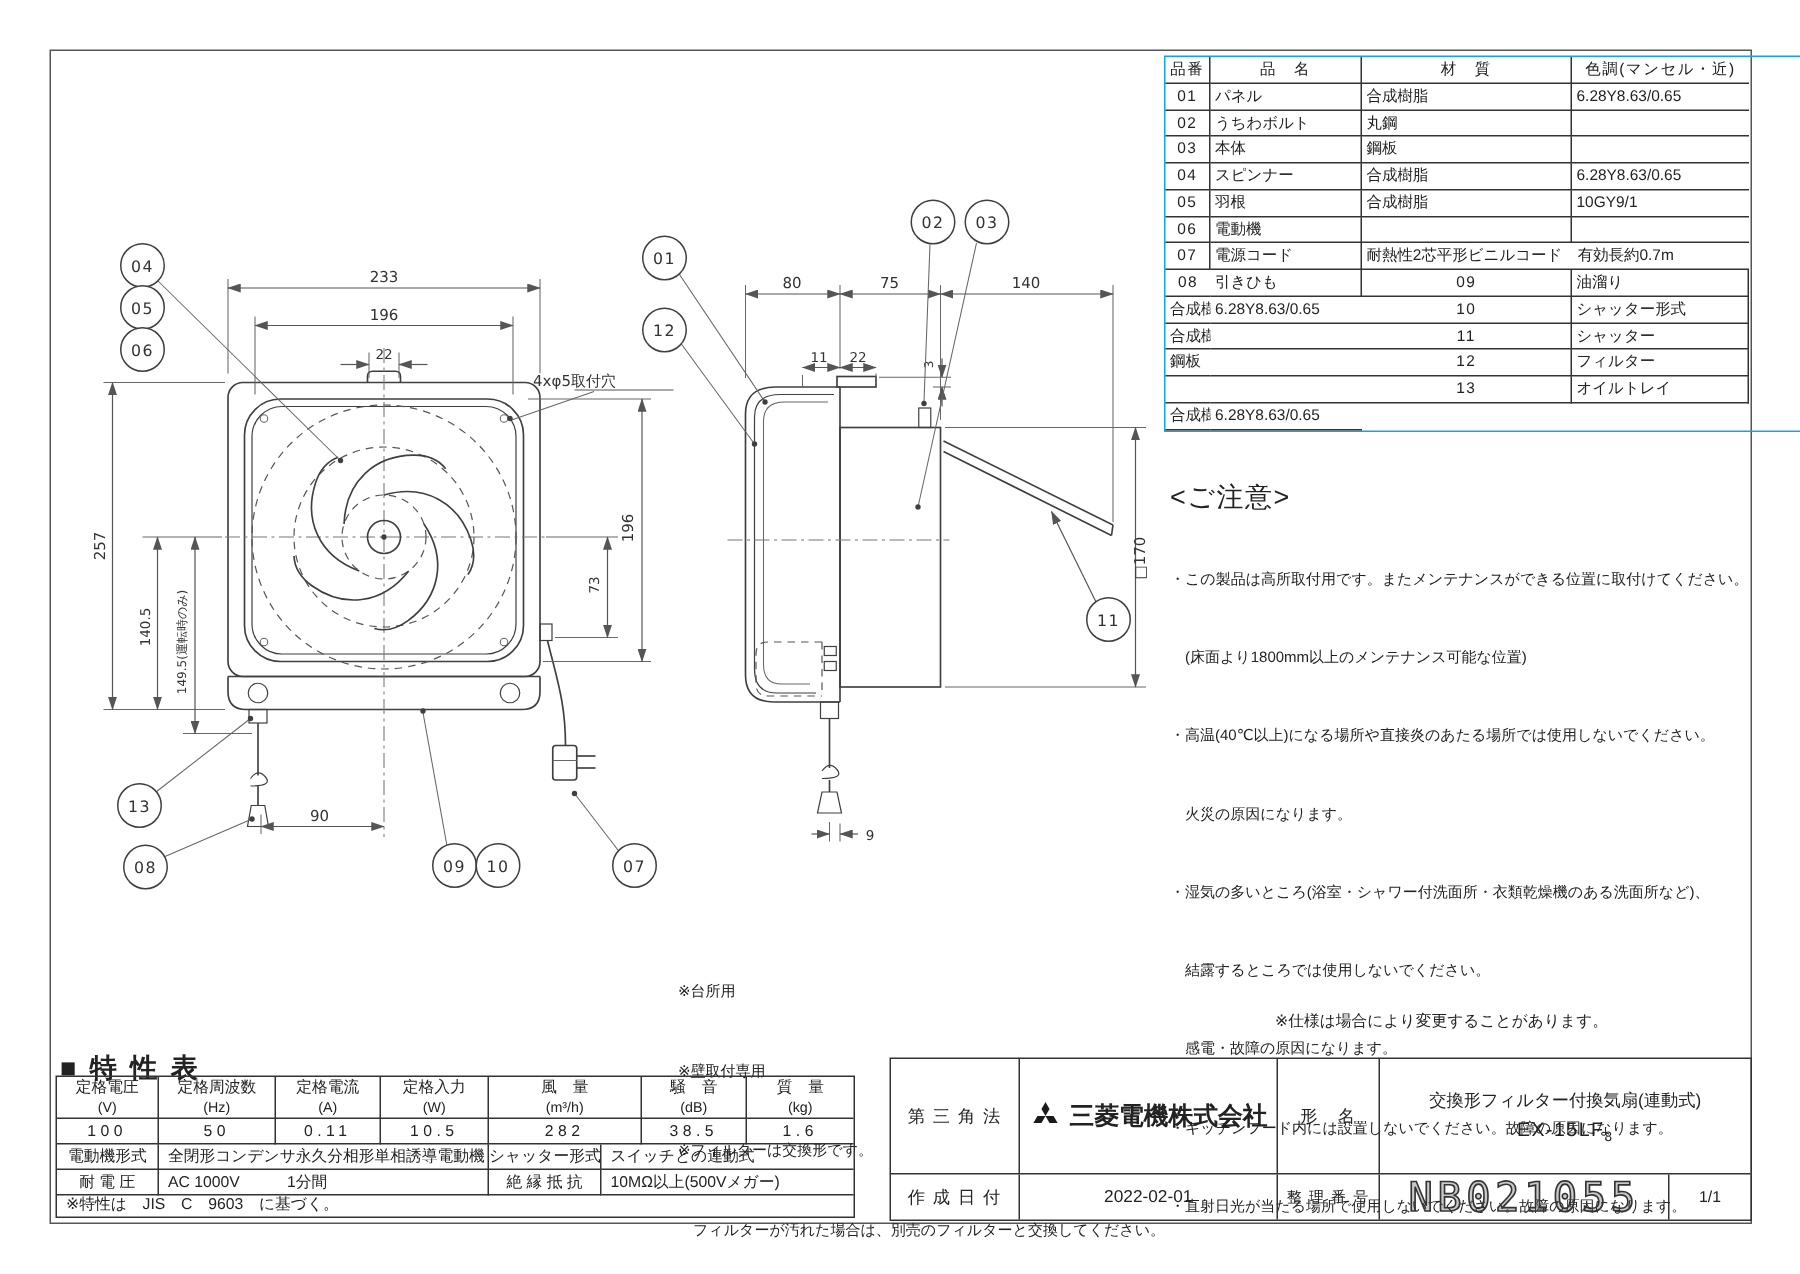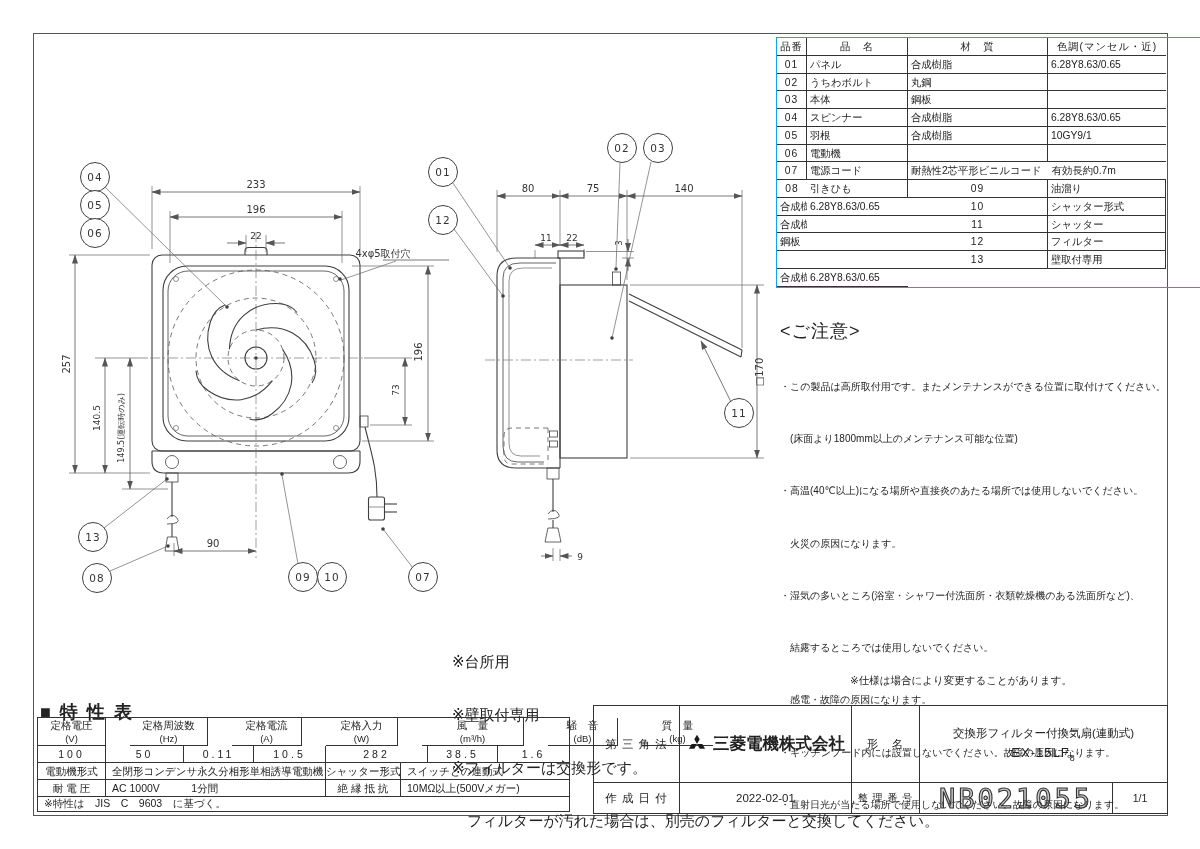--- a/index.html
+++ b/index.html
@@ -14,28 +14,28 @@
     overflow:hidden; white-space:nowrap; line-height:13px; }
   #parts-table .c:nth-child(4n), #parts-table .c.last { border-right:none; }
   #parts-table .hd { text-align:center; letter-spacing:1px; }
   #parts-table .num { text-align:center; letter-spacing:1px; }
   #parts-table .sp2 { grid-column:3/5; }
   
   #notice { left:780px; top:288px; width:388px; font-size:10px; line-height:17.4px; white-space:pre; overflow:hidden; }
   #notice .ttl { font-size:18px; letter-spacing:1px; margin-bottom:3px; }
   #spec-change-note { left:850px; top:674px; font-size:10.5px; }
   
-  #usage-notes { left:452px; top:618px; font-size:15px; line-height:17.6px; white-space:pre; }
+  #usage-notes { left:452px; top:618px; font-size:10px; line-height:17.6px; white-space:pre; }
   
   #spec-title { left:40px; top:700px; font-size:18px; font-weight:bold; letter-spacing:2px; }
   #spec-table { left:37px; top:717px; width:533px; border:1px solid #333; font-size:10.5px; }
   .srow { display:grid; }
   .srow .c { border-right:1px solid #333; border-bottom:1px solid #333; text-align:center; overflow:hidden; white-space:nowrap; }
   .srow .c.last { border-right:none; }
-  #spec-head { grid-template-columns:68px 78px 70px 72px 102px 70px 71px; height:28px;gap:24px; }
+  #spec-head { grid-template-columns:68px 78px 70px 72px 102px 70px 71px; height:28px; }
   #spec-head .c { padding-top:1px; line-height:13px; }
   #spec-head .u { font-size:9.5px; }
   #spec-vals { grid-template-columns:68px 78px 70px 72px 102px 70px 71px; height:17px; }
   #spec-vals .c { letter-spacing:3px; line-height:16px; }
   #spec-motor, #spec-volt { grid-template-columns:68px 220px 75px 168px; height:17px; }
   #spec-motor .c, #spec-volt .c { line-height:16px; }
   .cl-left { text-align:left !important; padding-left:6px; }
   #spec-foot { height:14px; border-bottom:none; font-size:10.5px; line-height:13px; padding-left:6px; white-space:pre; }
   
   #title-block { left:593px; top:705px; width:575px; border:1px solid #333; }
@@ -383,21 +383,21 @@
   <div class="c">シャッター</div>
   <div class="c">鋼板</div>
   <div class="c last"></div>
 
   <div class="c num">12</div>
   <div class="c">フィルター</div>
   <div class="c"></div>
   <div class="c last"></div>
 
   <div class="c num">13</div>
-  <div class="c">壁取付専用</div>
+  <div class="c">オイルトレイ</div>
   <div class="c">合成樹脂</div>
   <div class="c last">6.28Y8.63/0.65</div>
 </div>
 
 <div id="notice" class="abs">
   <div class="ttl">&lt;ご注意&gt;</div>
   <div>・この製品は高所取付用です。またメンテナンスができる位置に取付けてください。</div>
   <div>　(床面より1800mm以上のメンテナンス可能な位置)</div>
   <div>・高温(40℃以上)になる場所や直接炎のあたる場所では使用しないでください。</div>
   <div>　火災の原因になります。</div>

